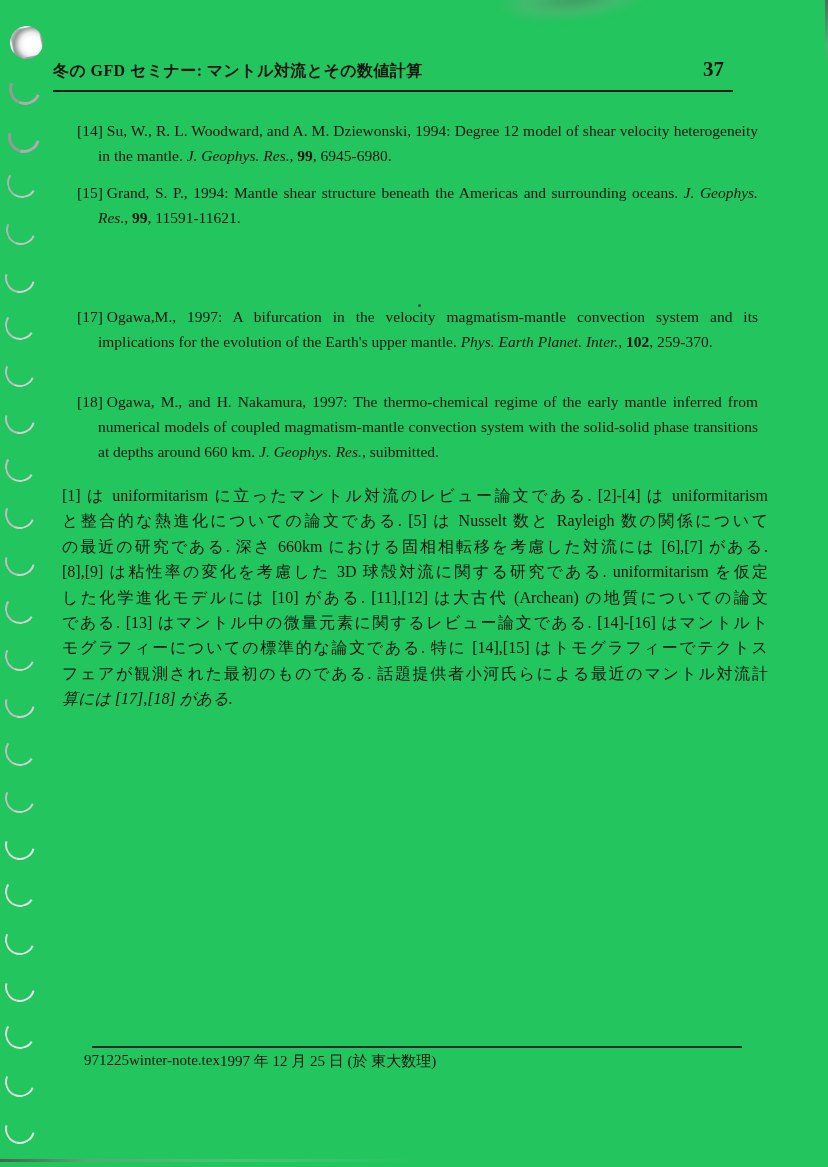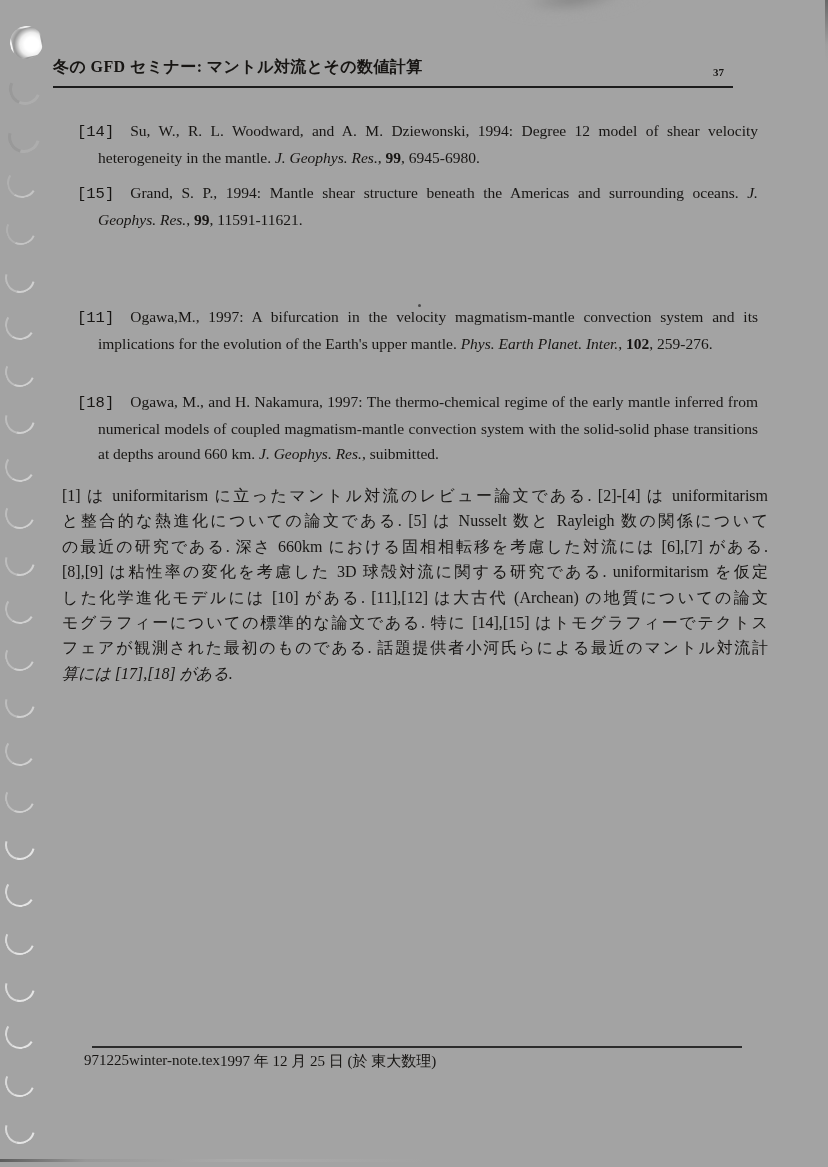--- a/index.html
+++ b/index.html
@@ -1,36 +1,36 @@
 <!DOCTYPE html>
 <html><head>
 <meta charset="utf-8">
 <style>
   html,body{margin:0;padding:0;background:#ffffff;}
   .page{
-    position:relative;width:828px;height:1167px;background:#a3a3a3;overflow:hidden;
+    position:relative;width:828px;height:1167px;background:#22c55e;overflow:hidden;
     font-family:"Liberation Serif","DejaVu Serif",serif;color:#171513;
   }
 
   
   .header{
     position:absolute;left:53px;top:57px;width:680px;
     display:flex;justify-content:space-between;align-items:flex-end;
     border-bottom:2px solid #1c1c1c;padding-bottom:8px;
   }
   .htitle{font-size:16px;font-weight:bold;letter-spacing:.4px;}
-  .hnum{font-size:11px;font-weight:bold;padding-right:9px;}
+  .hnum{font-size:21px;font-weight:bold;padding-right:9px;}
 
   
   .ref{
     position:absolute;left:77px;width:660px;
     padding-left:21px;text-indent:-21px;text-align:justify;
     font-size:15.5px;line-height:25px;
   }
-  .rlabel{margin-right:16px;font-family:Liberation Mono, monospace;}
+  .rlabel{margin-right:4px;}
   .ref i{font-style:italic;}
   .ref b{font-weight:bold;}
 
   
   .para{position:absolute;left:62px;top:483px;width:706px;font-size:16px;line-height:25.4px;}
   .pline{text-align:justify;text-align-last:justify;white-space:normal;}
   .pline:last-child{text-align-last:left;font-style:italic;}
 
   
   .footrule{position:absolute;left:92px;top:1046px;width:650px;height:2px;background:#2b2b2b;}
@@ -113,33 +113,34 @@
   <div class="ref" style="top:118px">
     <span class="rlabel">[14]</span><span>Su, W., R. L. Woodward, and A. M. Dziewonski, 1994: Degree 12 model of shear velocity heterogeneity in the mantle. </span><i>J. Geophys. Res.</i><span>, </span><b>99</b><span>, 6945-6980.</span>
   </div>
 
   <div class="ref" style="top:180px">
     <span class="rlabel">[15]</span><span>Grand, S. P., 1994: Mantle shear structure beneath the Americas and surrounding oceans. </span><i>J. Geophys. Res.</i><span>, </span><b>99</b><span>, 11591-11621.</span>
   </div>
 
 
   <div class="ref" style="top:304px">
-    <span class="rlabel">[11]</span><span>Ogawa,M., 1997: A bifurcation in the velocity magmatism-mantle convection system and its implications for the evolution of the Earth's upper mantle. </span><i>Phys. Earth Planet. Inter.</i><span>, </span><b>102</b><span>, 259-276.</span>
+    <span class="rlabel">[17]</span><span>Ogawa,M., 1997: A bifurcation in the velocity magmatism-mantle convection system and its implications for the evolution of the Earth's upper mantle. </span><i>Phys. Earth Planet. Inter.</i><span>, </span><b>102</b><span>, 259-370.</span>
   </div>
 
   <div class="ref" style="top:389px">
     <span class="rlabel">[18]</span><span>Ogawa, M., and H. Nakamura, 1997: The thermo-chemical regime of the early mantle inferred from numerical models of coupled magmatism-mantle convection system with the solid-solid phase transitions at depths around 660 km. </span><i>J. Geophys. Res.</i><span>, </span><b></b><span>suibmitted.</span>
   </div>
 
   <div class="para">
     <div class="pline">[1] は uniformitarism に立ったマントル対流のレビュー論文である. [2]-[4] は uniformitarism</div>
     <div class="pline">と整合的な熱進化についての論文である. [5] は Nusselt 数と Rayleigh 数の関係について</div>
     <div class="pline">の最近の研究である. 深さ 660km における固相相転移を考慮した対流には [6],[7] がある.</div>
     <div class="pline">[8],[9] は粘性率の変化を考慮した 3D 球殻対流に関する研究である. uniformitarism を仮定</div>
     <div class="pline">した化学進化モデルには [10] がある. [11],[12] は大古代 (Archean) の地質についての論文</div>
+    <div class="pline">である. [13] はマントル中の微量元素に関するレビュー論文である. [14]-[16] はマントルト</div>
     <div class="pline">モグラフィーについての標準的な論文である. 特に [14],[15] はトモグラフィーでテクトス</div>
     <div class="pline">フェアが観測された最初のものである. 話題提供者小河氏らによる最近のマントル対流計</div>
     <div class="pline">算には [17],[18] がある.</div>
   </div>
 
   <div class="footrule"></div>
   <div class="footer">
     <span>971225winter-note.tex</span>
     <span>1997 年 12 月 25 日 (於 東大数理)</span>
   </div>

